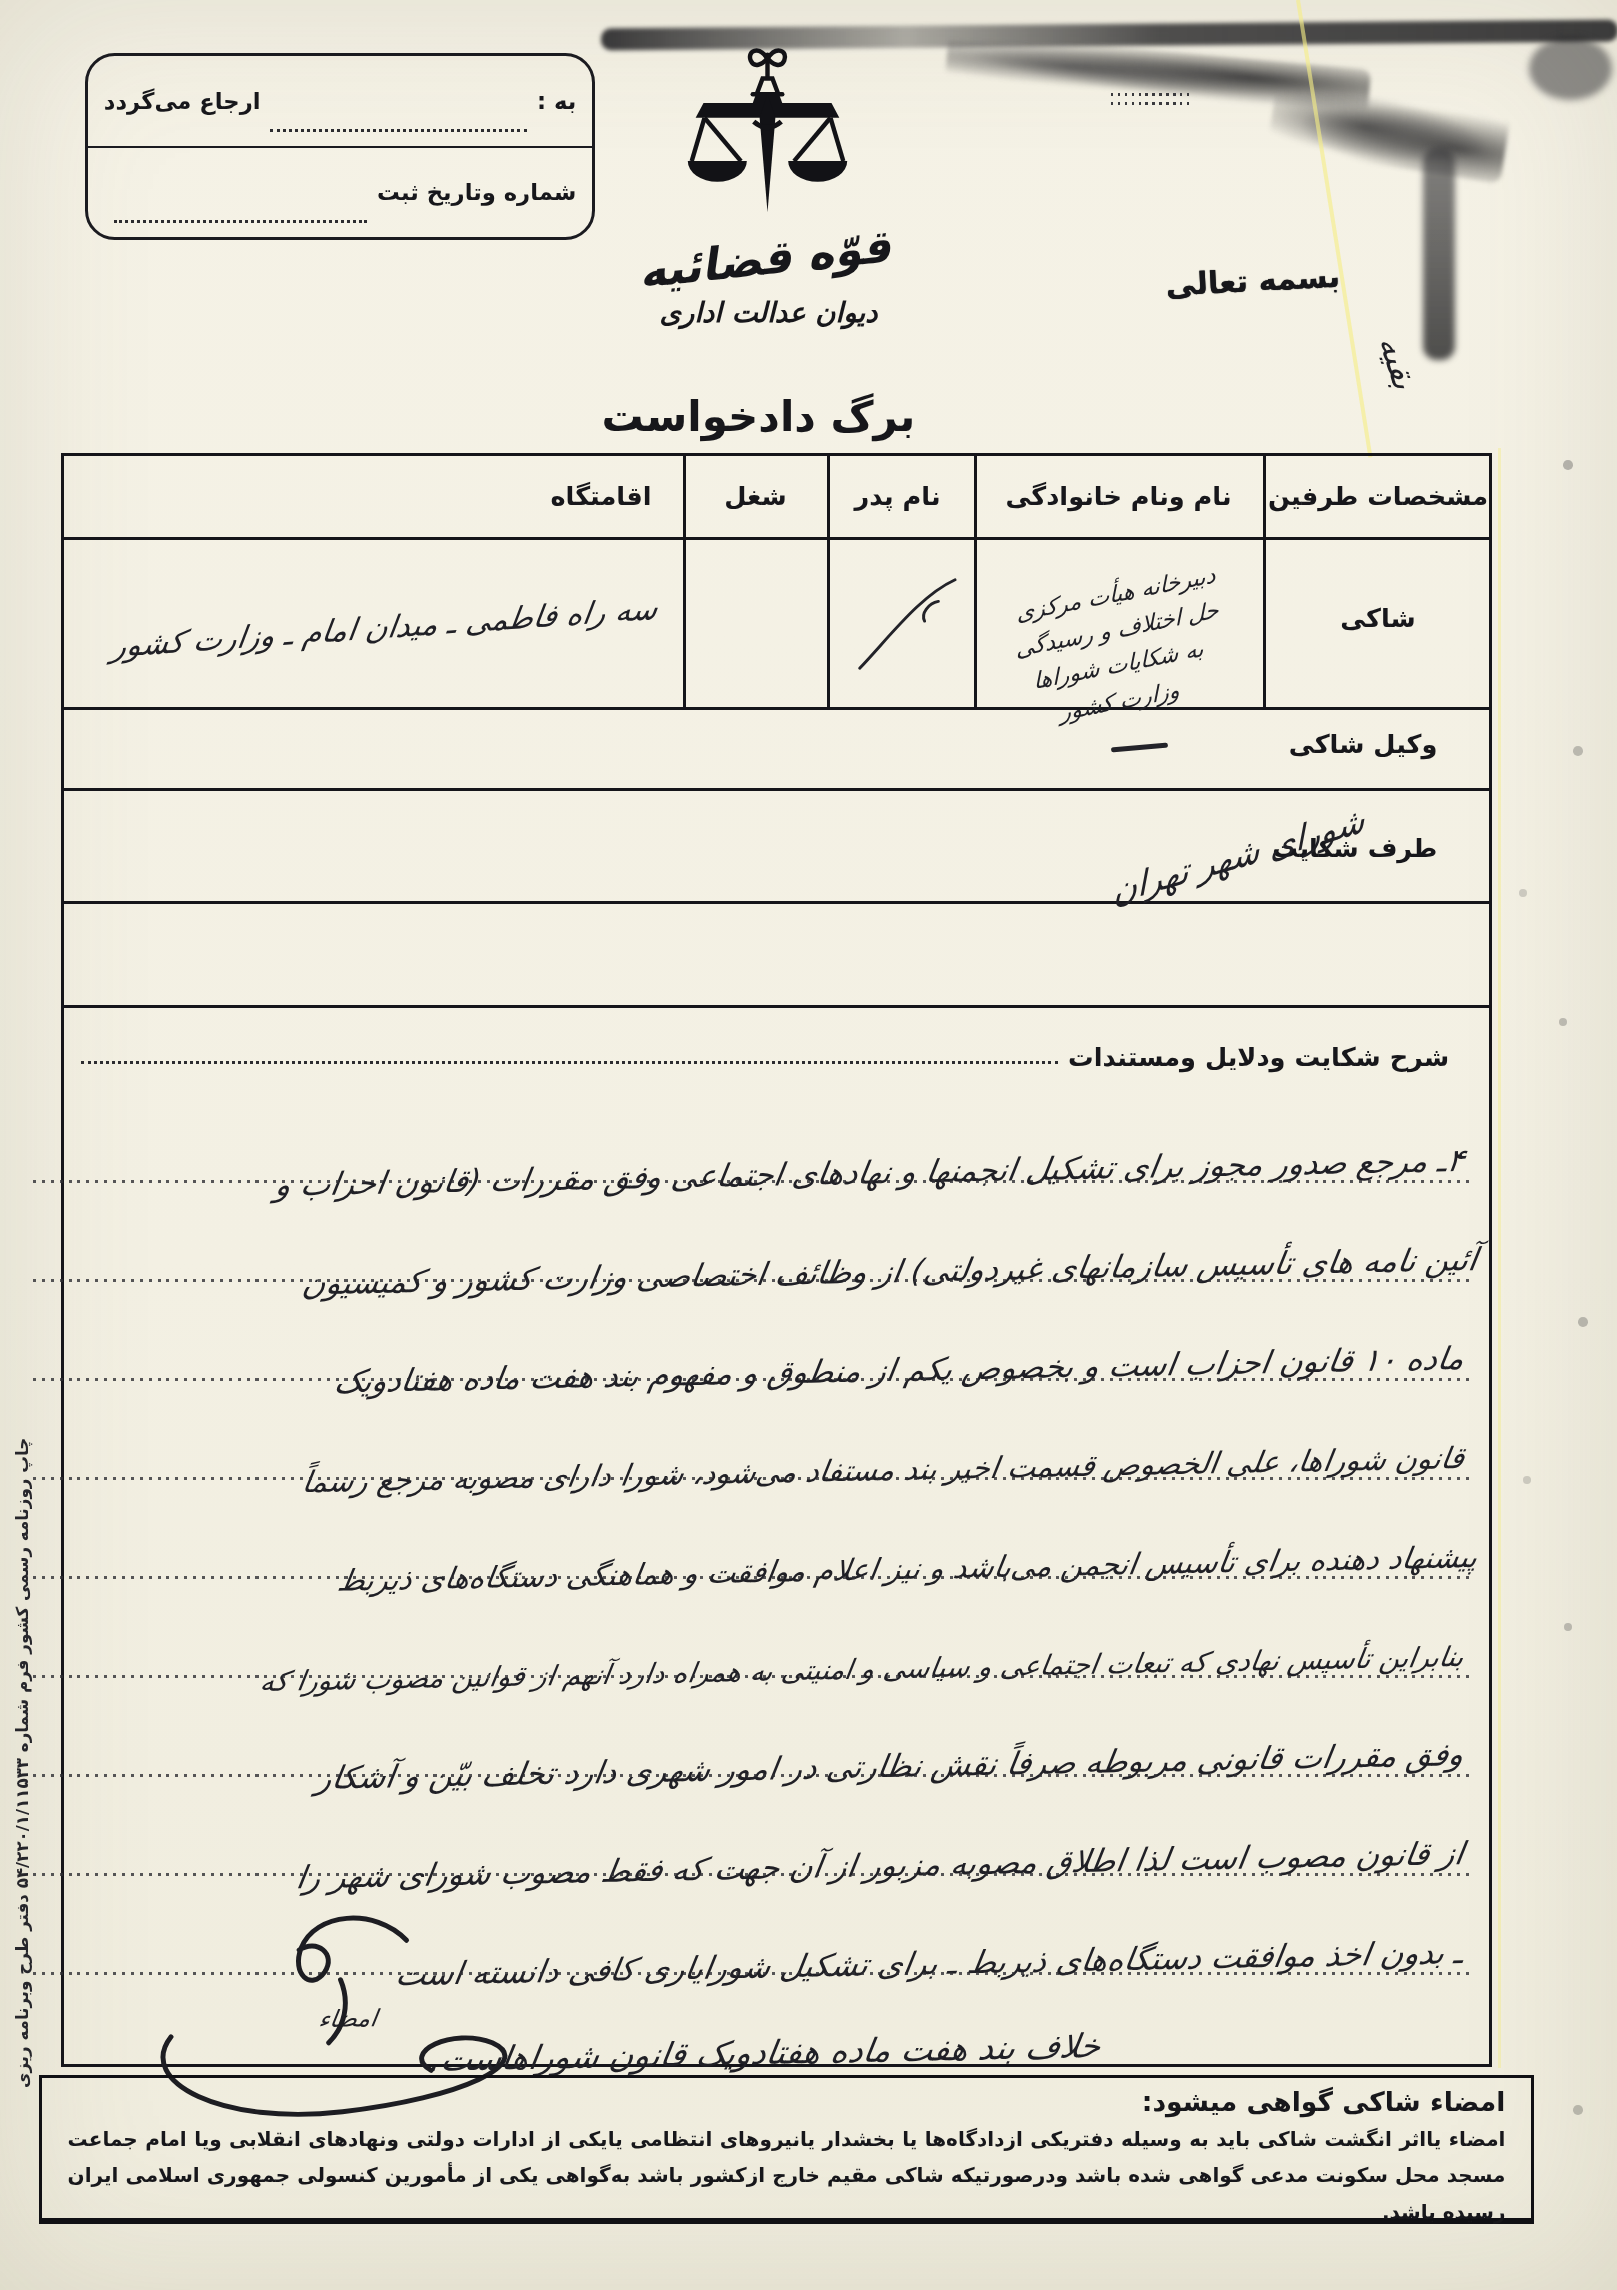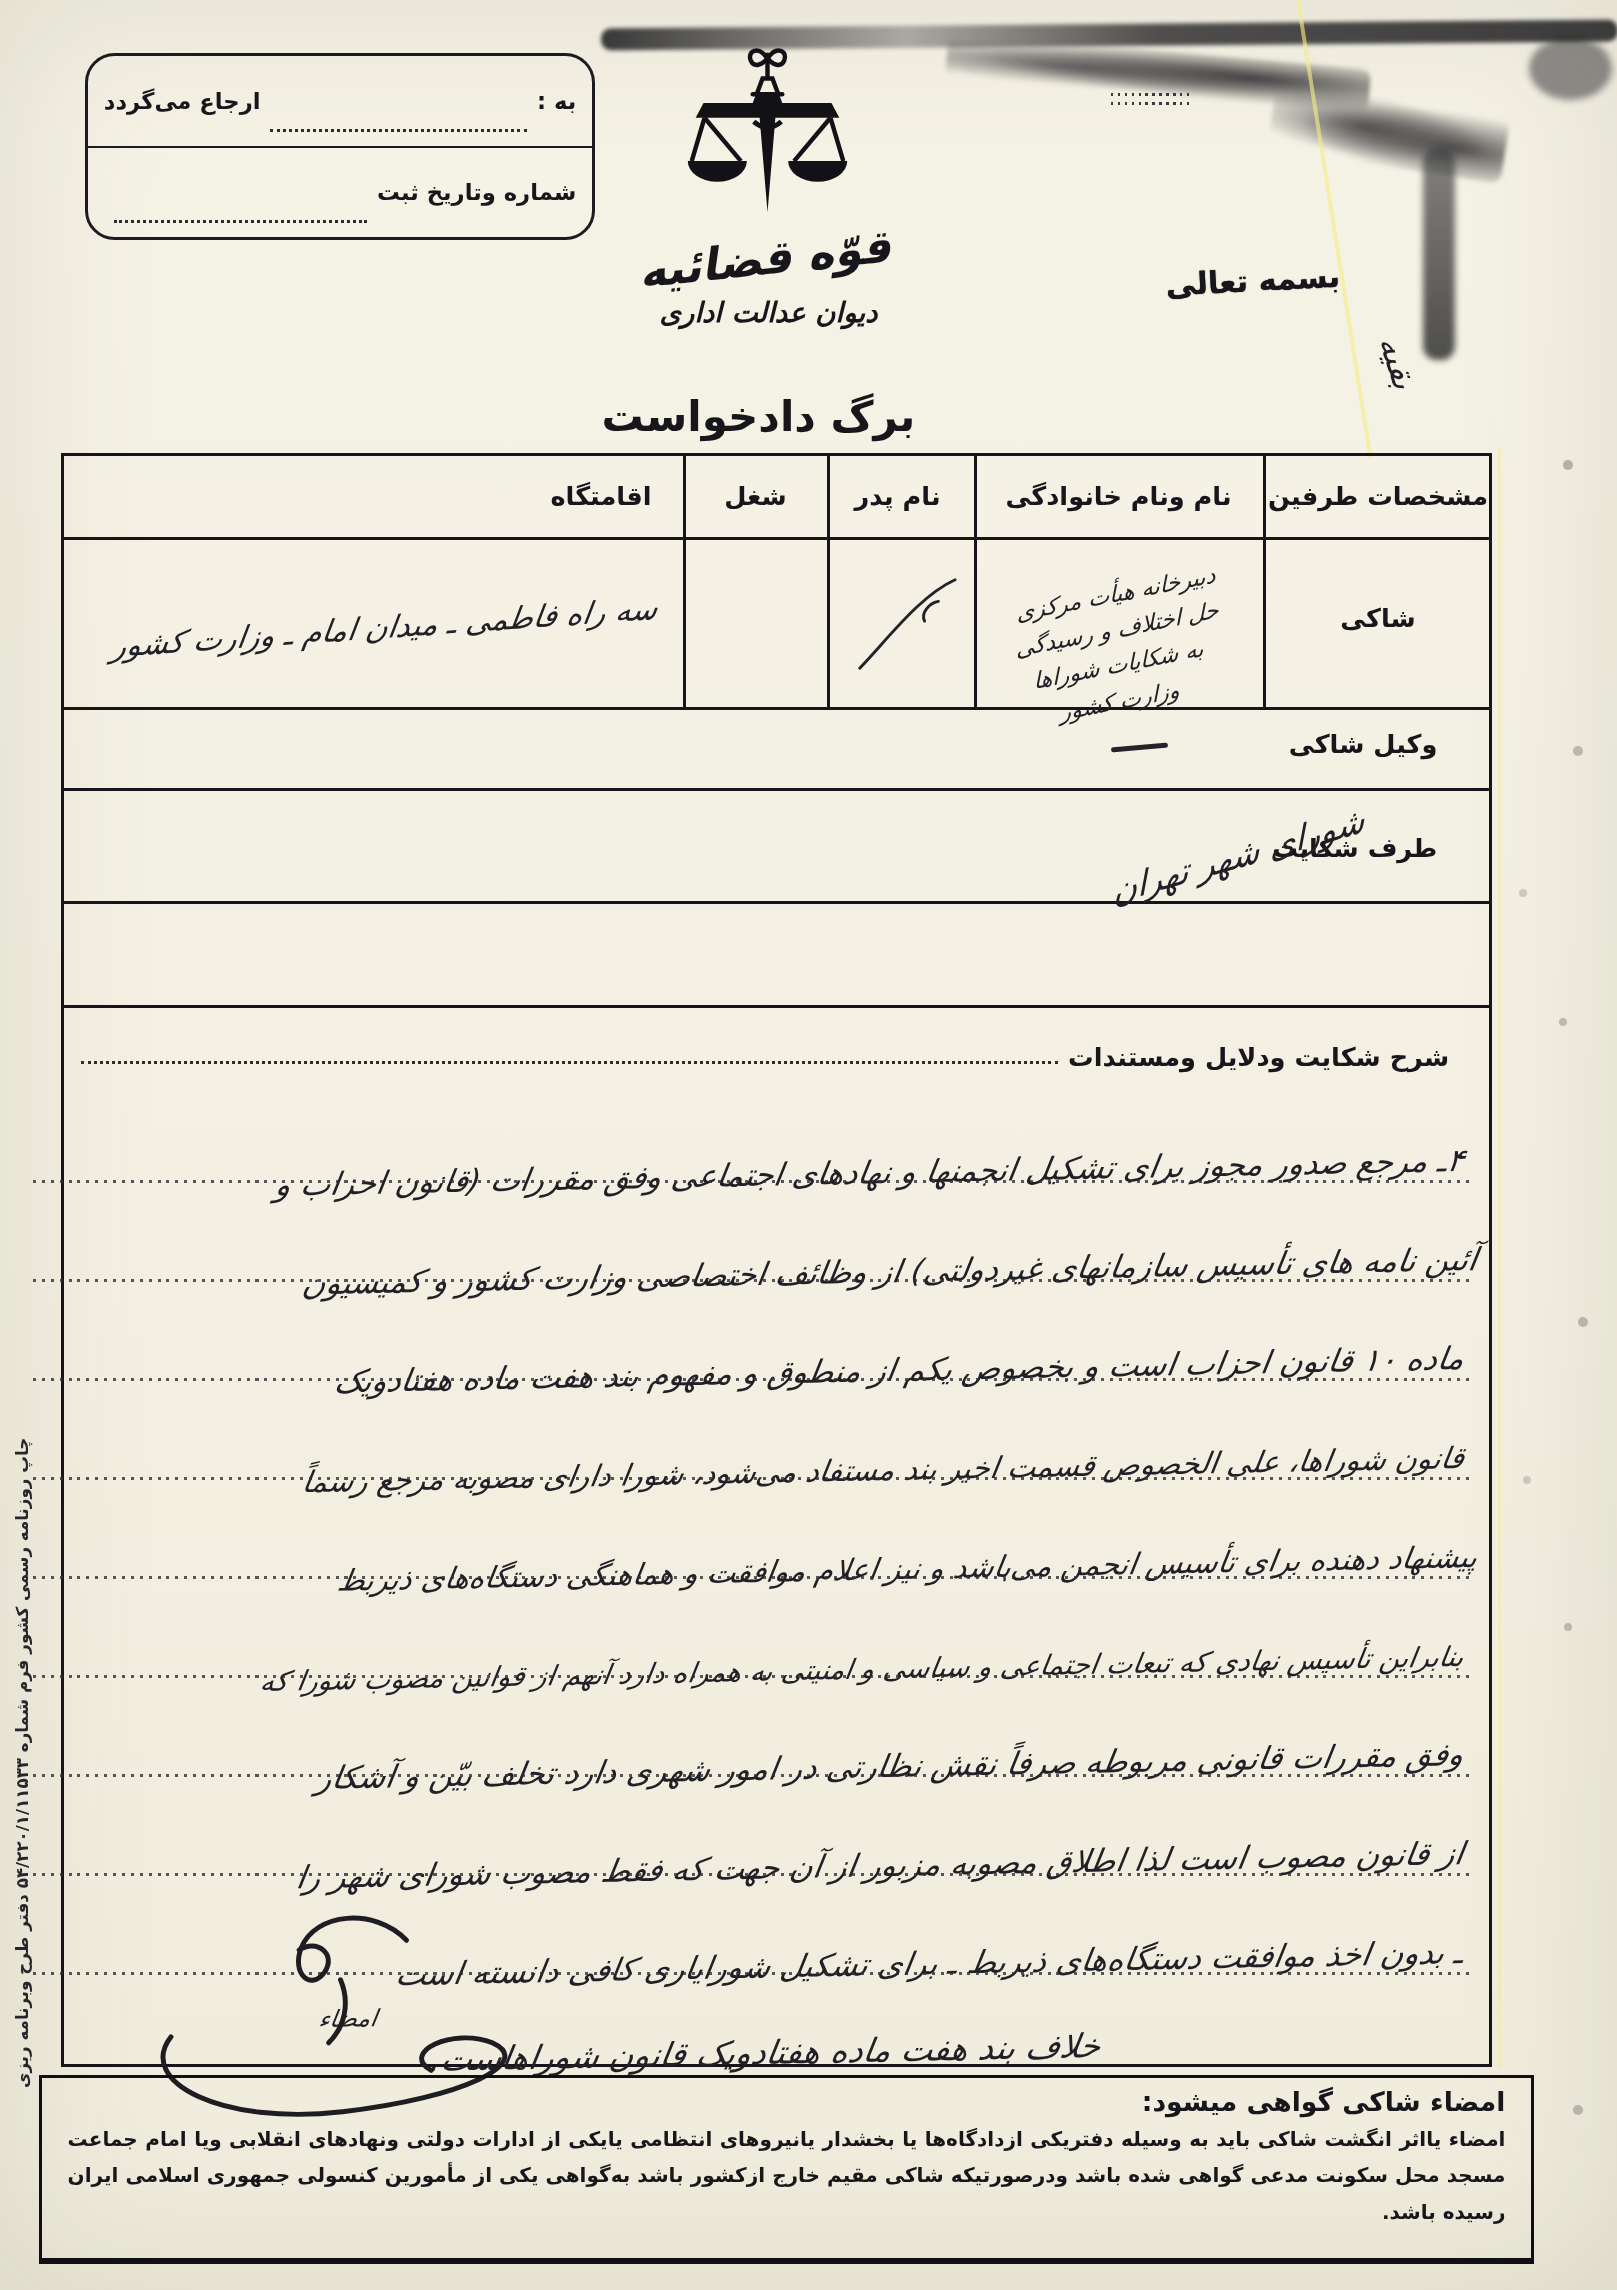--- a/index.html
+++ b/index.html
@@ -32,21 +32,21 @@
     background:repeating-linear-gradient(90deg,#2e2e33 0 3px,transparent 3px 8.9px);opacity:.8;}
   .unruled{position:relative;height:95px;}
   .hw-text{position:absolute;bottom:4.9px;right:9.9px;white-space:nowrap;font-size:31.5px;}
   
   #speckle-row{left:1111px;top:93px;width:79px;height:12.8px;
     background:repeating-linear-gradient(90deg,#3a3a3e 0 2.5px,transparent 2.5px 6.9px),
                repeating-linear-gradient(90deg,#3a3a3e 0 2.5px,transparent 2.5px 6.9px);
     background-size:100% 3px;background-repeat:no-repeat;background-position:0 0,0 8.9px;}
   .smudge{filter:blur(2px);border-radius:9.9px;}
   
-  #certify-box{left:39px;top:2075px;width:1495px;height:189px;border:3.9px solid #101014;border-bottom-width:6.9px;
+  #certify-box{left:39px;top:2075px;width:1495px;height:149px;border:3.9px solid #101014;border-bottom-width:6.9px;
     box-sizing:border-box;padding:7.9px 25.6px 0 25.6px;}
   #certify-body{font-size:20px;font-weight:600;line-height:1.82;text-align:justify;text-align-last:right;}
   #margin-note{left:-321px;top:1751px;width:690px;height:23.6px;transform:rotate(-90deg);
     font-size:16.7px;font-weight:700;color:#26262b;text-align:center;white-space:nowrap;}
 </style>
 </head>
 <body>
 
 <div id="page">
 

